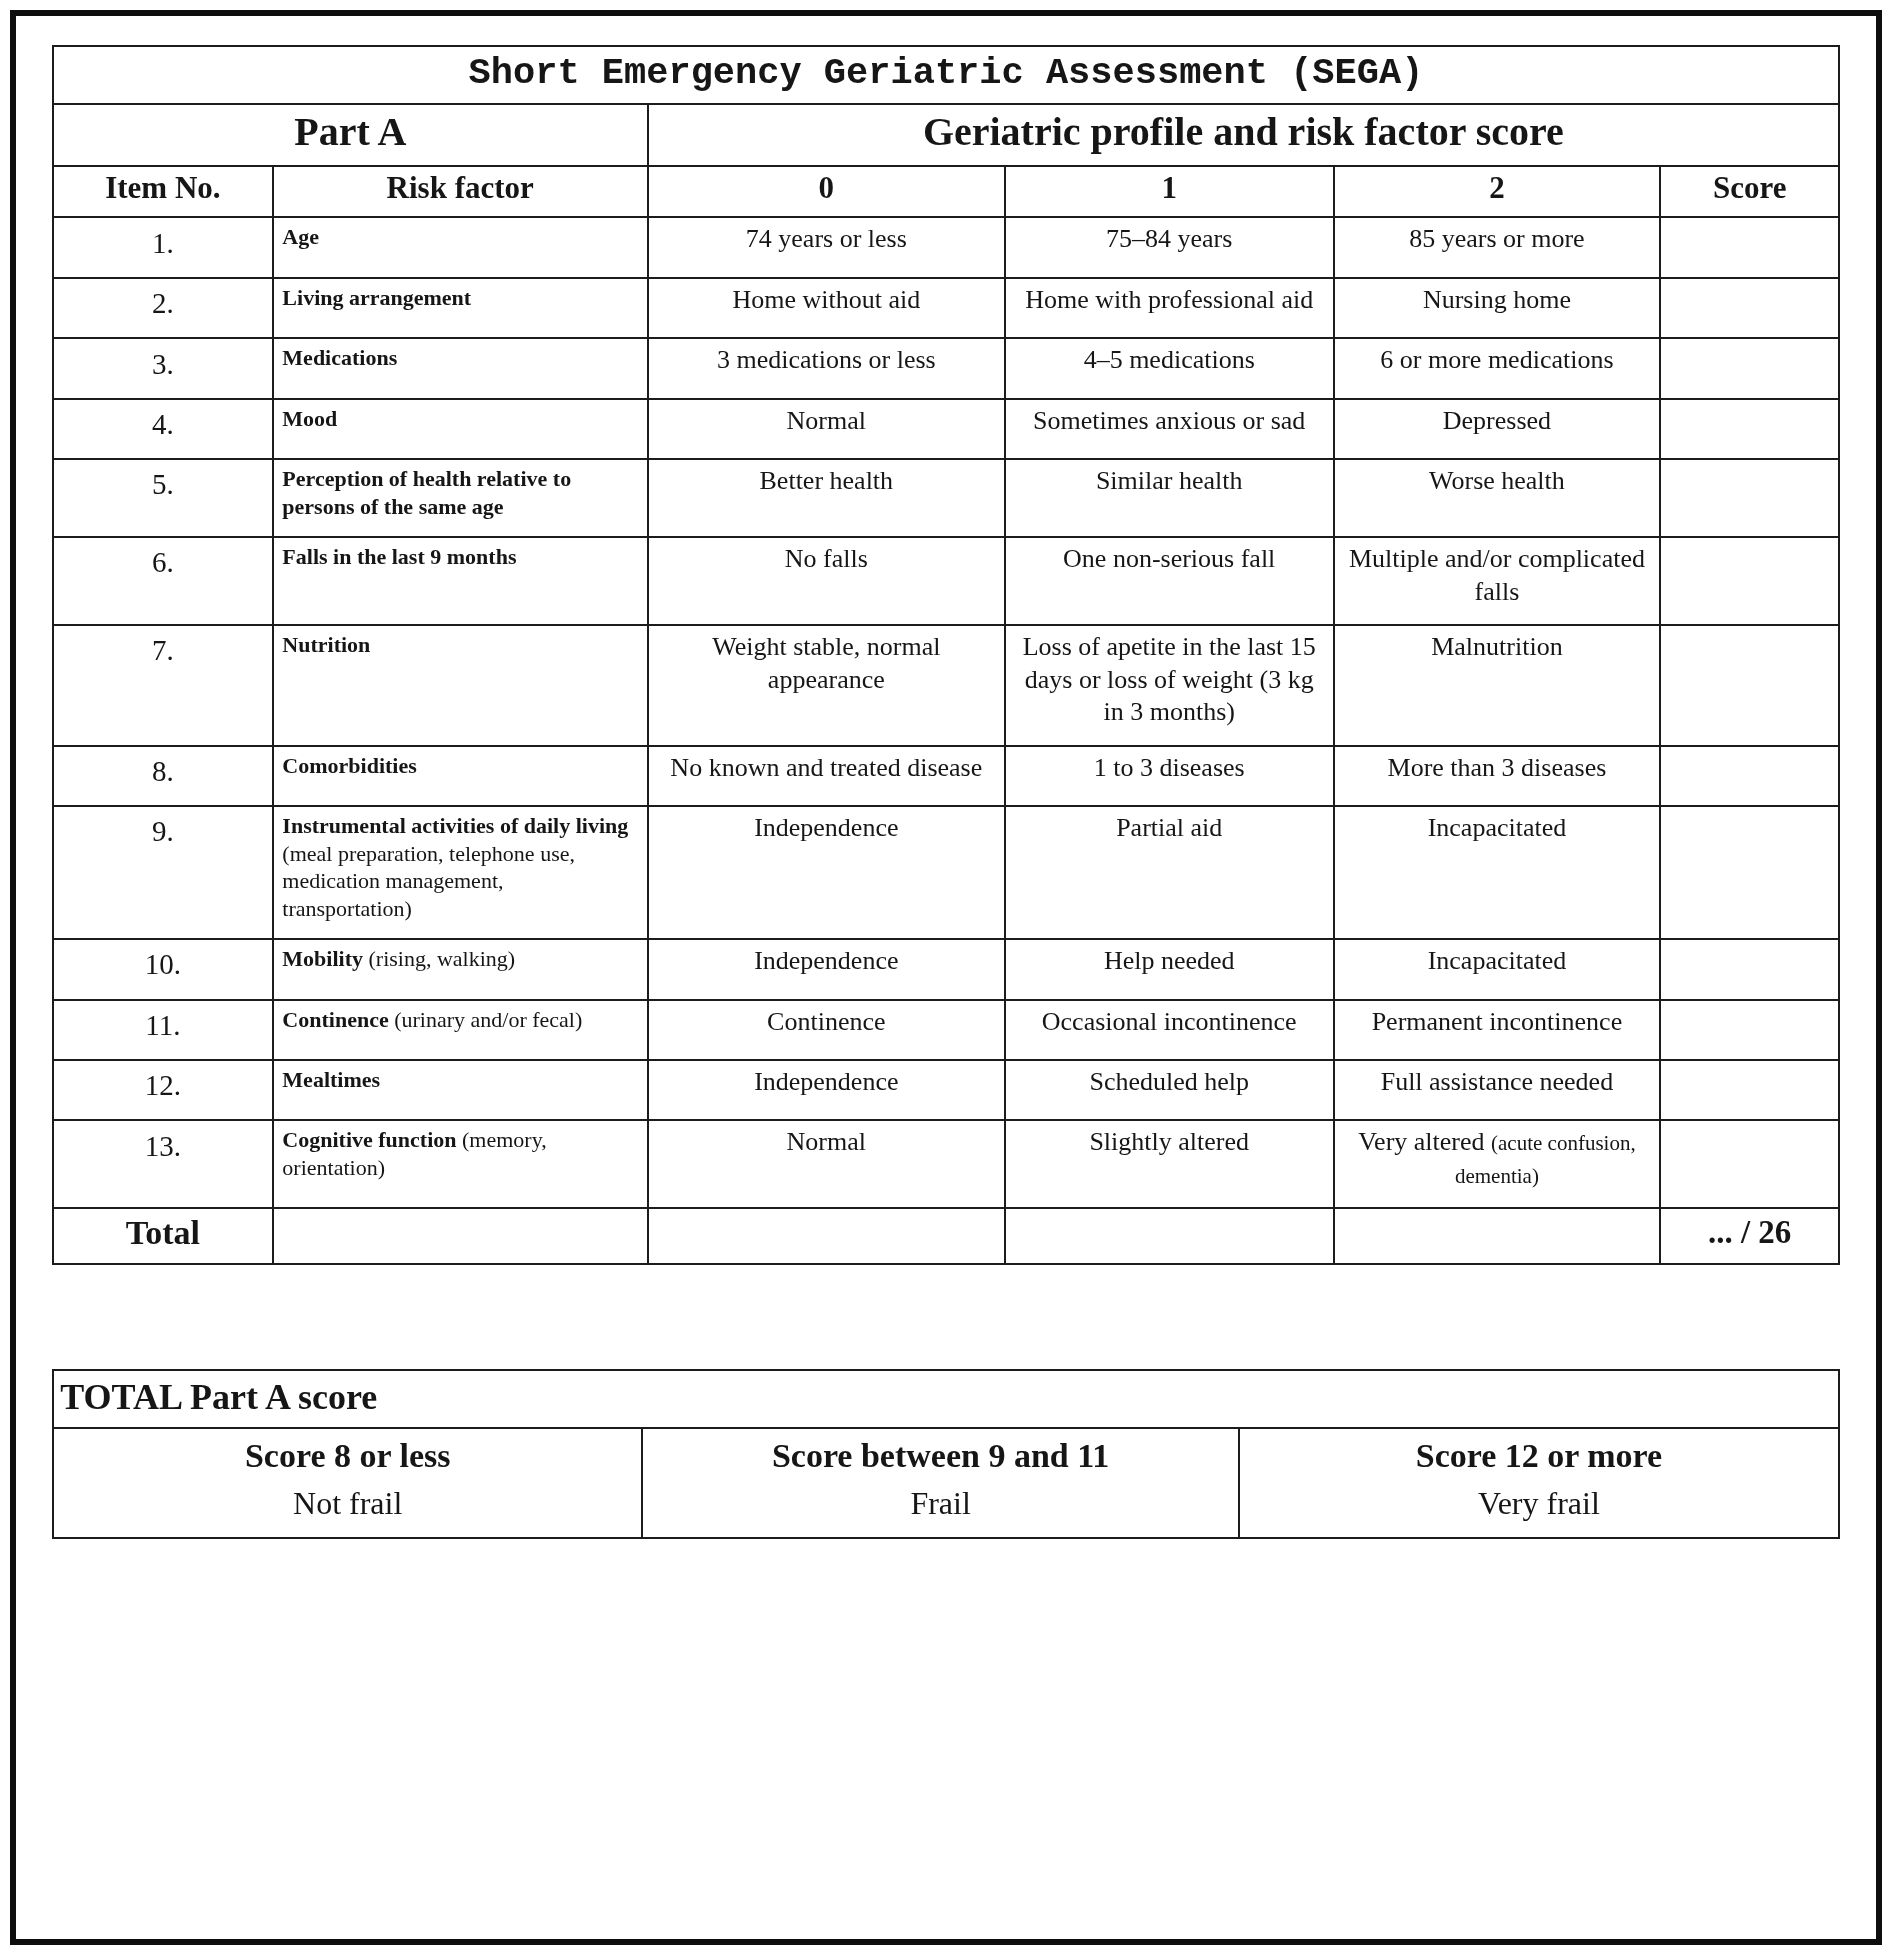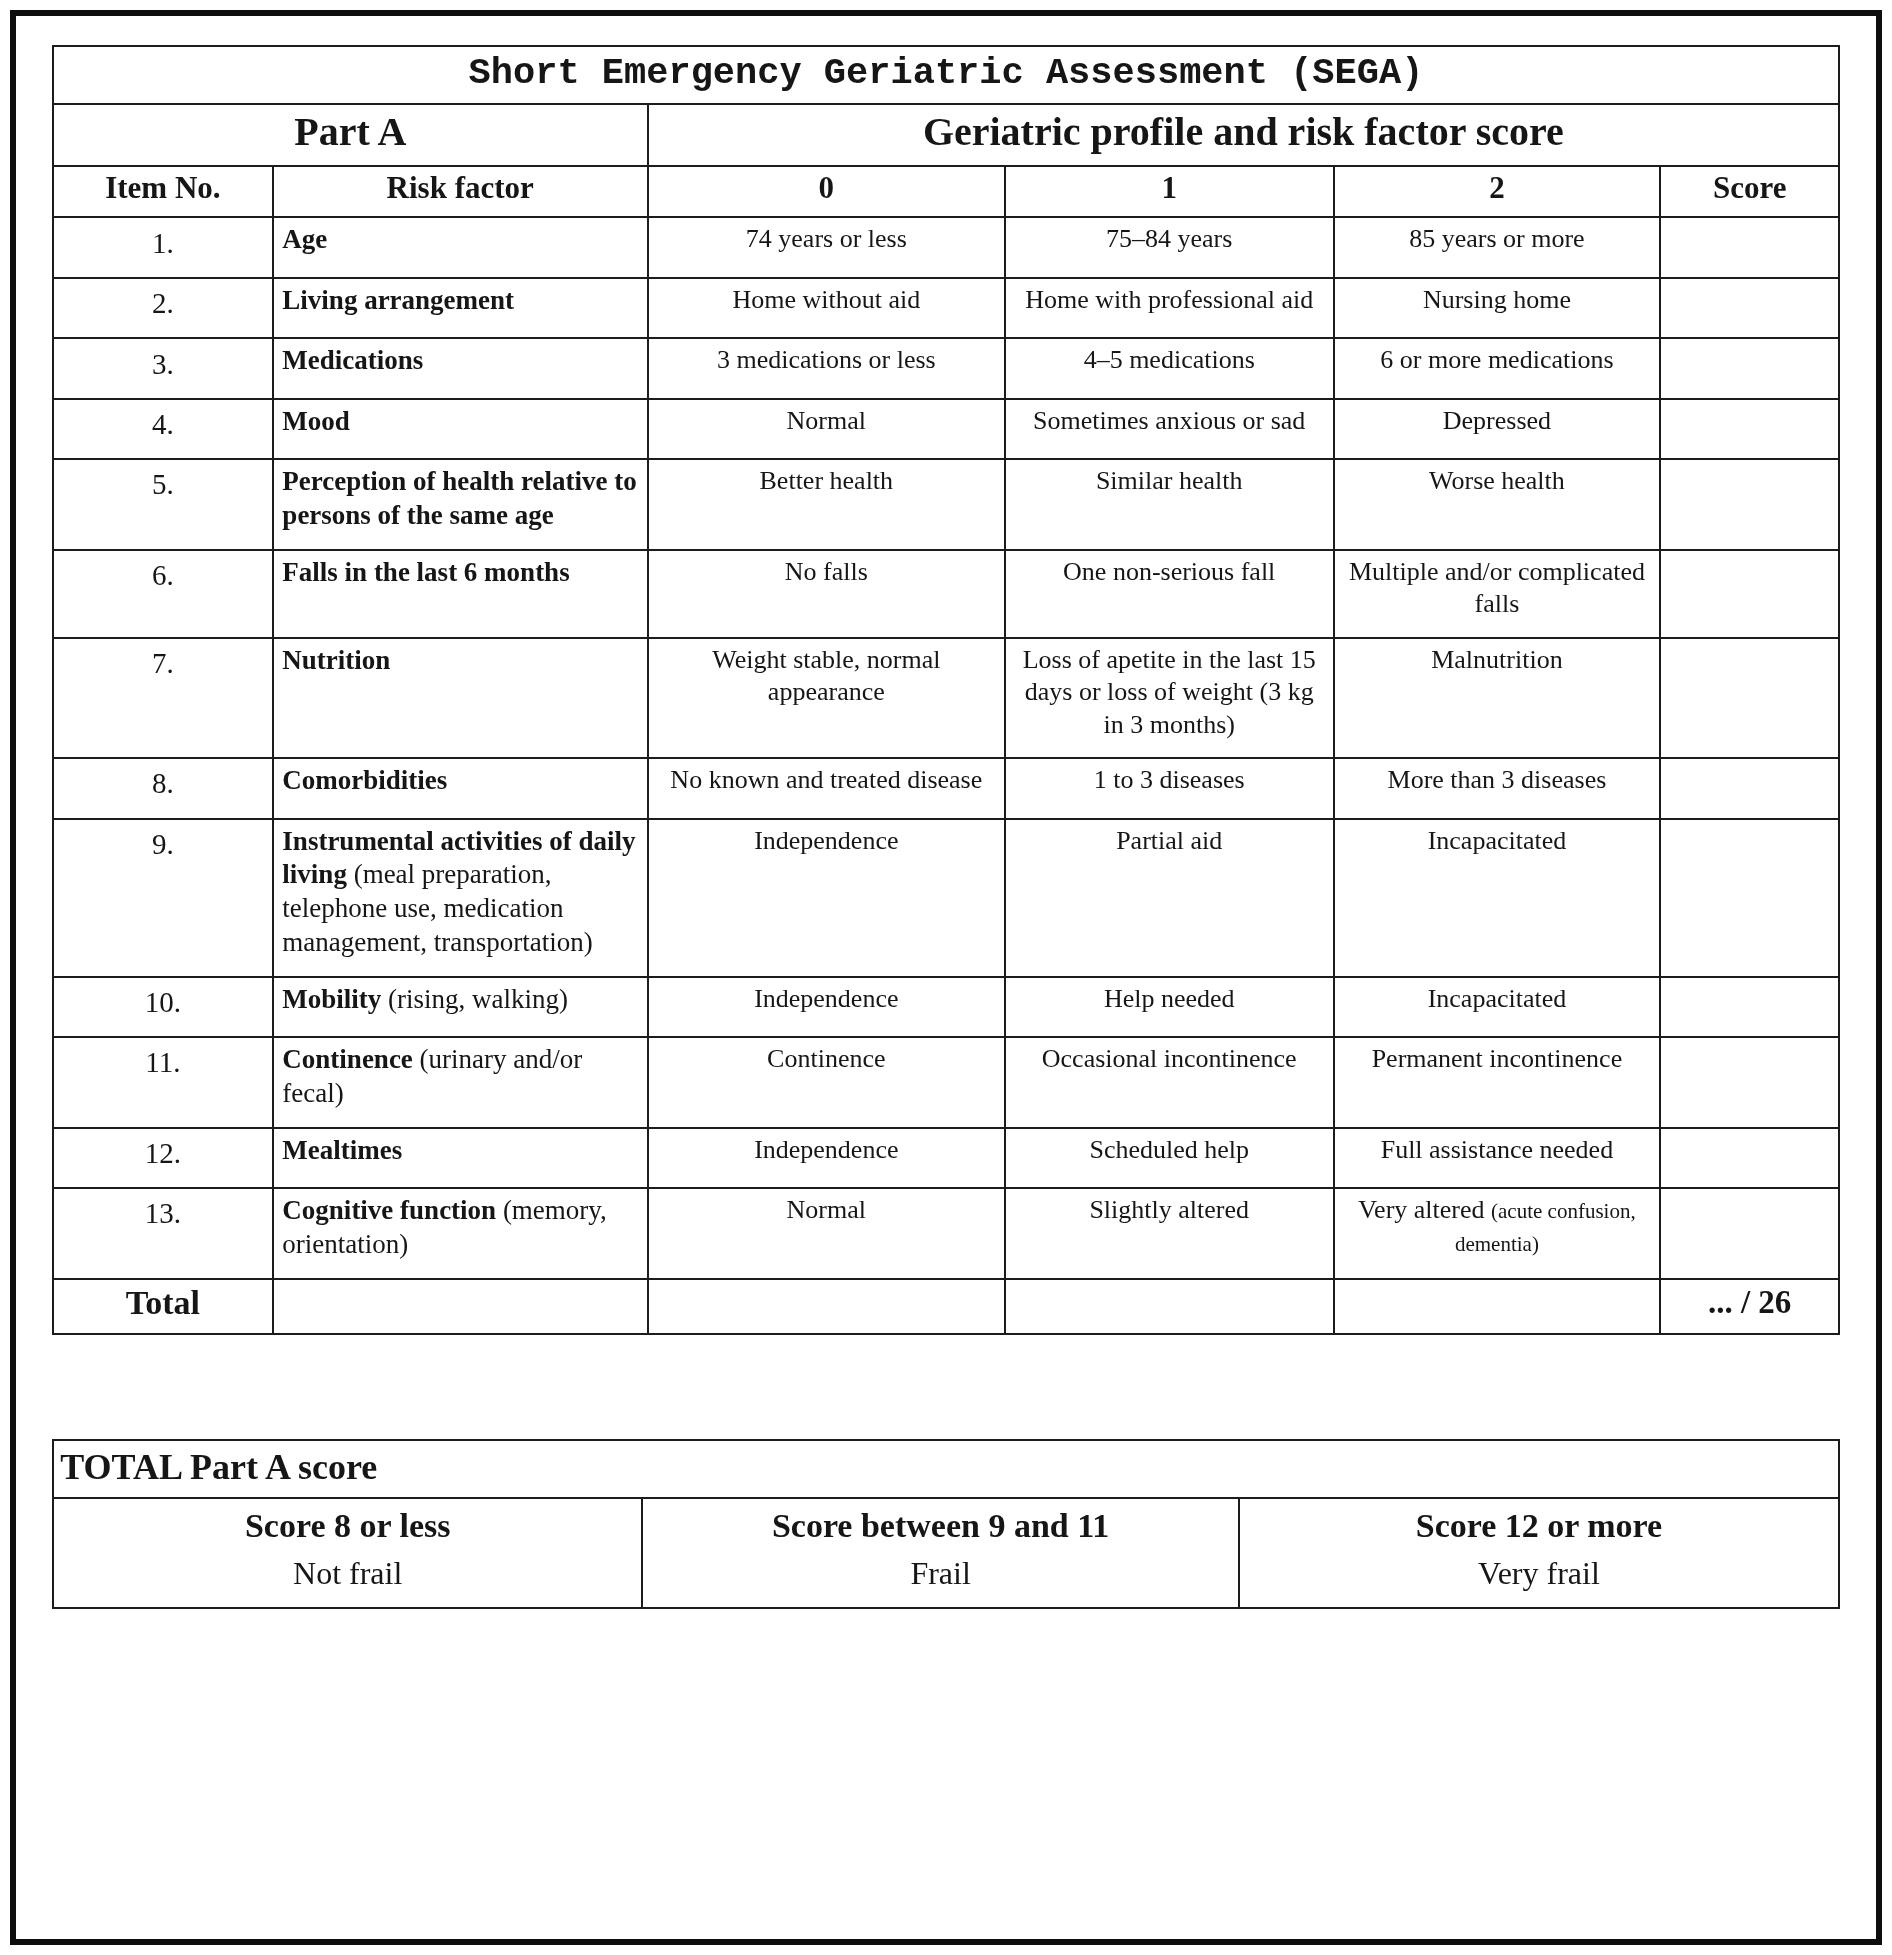--- a/index.html
+++ b/index.html
@@ -49,21 +49,21 @@
     text-align: center;
     font-size: 31px;
     font-weight: bold;
     padding: 2.5px 6.2px 8.7px;
   }
   .sega .c-item {
     text-align: center;
     font-size: 29px;
     padding-top: 6.2px;
   }
-  .sega .c-risk { font-size: 27px; border-radius: 22px; }
+  .sega .c-risk { font-size: 22px; border-radius: 22px; }
   .sega .c-risk .b { font-weight: bold; }
   .sega .c-val {
     text-align: center;
     font-size: 26px;
   }
   .sega .c-val .small { font-size: 21px; }
   .sega .total-label {
     text-align: center;
     font-size: 34px;
     font-weight: bold;
@@ -202,21 +202,21 @@
     <td class="c-val">
       <span>Worse health</span>
       <span class="small"></span>
     </td>
     <td class="empty"></td>
   </tr>
 
   <tr>
     <td class="c-item">6.</td>
     <td class="c-risk">
-      <span class="b">Falls in the last 6 months</span>
+      <span class="b">Falls in the last 9 months</span>
       <span></span>
     </td>
     <td class="c-val">No falls</td>
     <td class="c-val">One non-serious fall</td>
     <td class="c-val">
       <span>Multiple and/or complicated falls</span>
       <span class="small"></span>
     </td>
     <td class="empty"></td>
   </tr>

